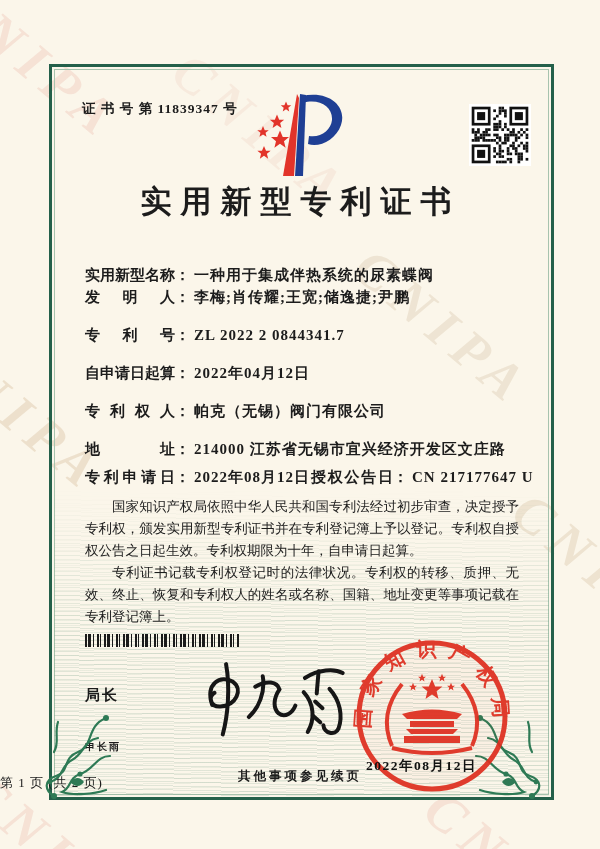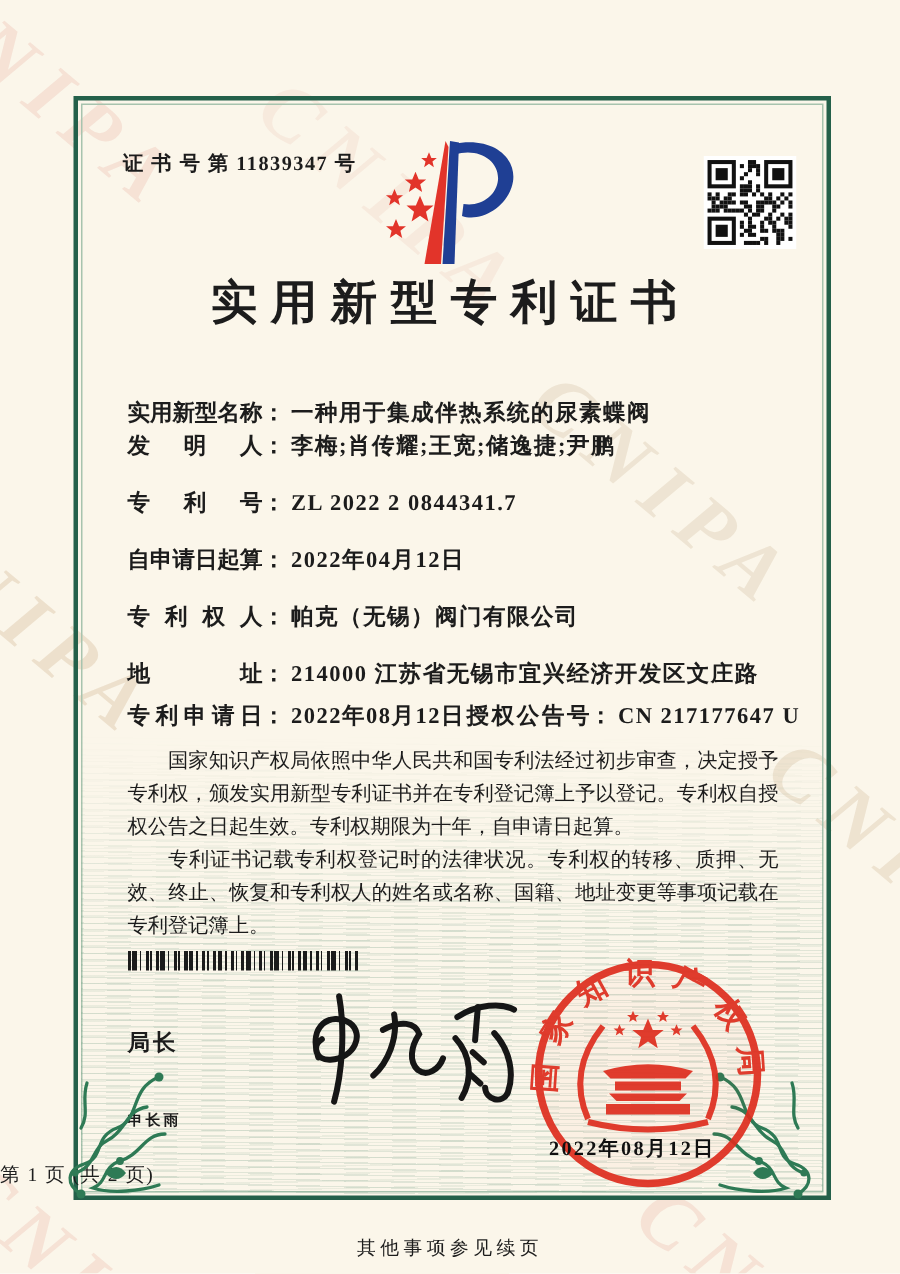--- a/index.html
+++ b/index.html
@@ -50,21 +50,21 @@
       #1b1b1b 8px 9px, transparent 9px 12px,
       #1b1b1b 12px 14px, transparent 14px 15px,
       #1b1b1b 15px 16px, transparent 16px 19px);
   }
   .director-title{ left:85px; top:686px; font-size:15px; font-weight:bold; letter-spacing:2px; }
   .director-name{ left:85px; top:712px; font-size:10px; font-weight:bold; letter-spacing:2px;margin-top:28px; }
   .signature{ left:188px; top:650px; z-index:2; }
   .seal{ left:352px; top:636px; z-index:3; }
   .seal-date{ left:366px; top:757px; font-size:13.5px; font-weight:bold; letter-spacing:1.5px; z-index:4; color:#111; }
   .page-no{ left:0; right:0; top:774px; text-align:left; font-size:13px; letter-spacing:1px; }
-  .cont-note{ left:0; right:0; top:824px; text-align:center; font-size:12.5px; font-weight:normal; letter-spacing:3px; }
+  .cont-note{ left:0; right:0; top:768px; text-align:center; font-size:12.5px; font-weight:bold; letter-spacing:3px; }
 </style>
 </head>
 <body>
 
 <div class="page">
 
   <span class="wm pink" style="left:-28px; top:-30px;">CNIPA</span>
   <span class="wm pink" style="left:200px; top:40px; color:rgba(226,156,140,0.13);">CNIPA</span>
   <span class="wm" style="left:382px; top:236px; color:rgba(190,160,120,0.20);">CNIPA</span>
   <span class="wm" style="left:-44px; top:322px;">CNIPA</span>
@@ -288,21 +288,21 @@
   </div>
   <div class="abs field-row" style="top:440px;">
     <span class="flabel">地址</span><span class="fcolon">：</span><span class="fval">214000 江苏省无锡市宜兴经济开发区文庄路</span>
   </div>
 
   <div class="abs field-row" style="top:468px; height:20px;">
     <span class="grant-pair" style="left:0;">
       <span class="flabel">专利申请日</span><span class="fcolon">：</span><span class="fval">2022年08月12日</span>
     </span>
     <span class="grant-pair" style="left:226px;">
-      <span class="flabel" style="width:82px;">授权公告号</span><span class="fcolon">：</span><span class="fval">CN 217177647 U</span>
+      <span class="flabel" style="width:82px;">授权公告日</span><span class="fcolon">：</span><span class="fval">CN 217177647 U</span>
     </span>
   </div>
 
   <div class="abs paras">
     <p>国家知识产权局依照中华人民共和国专利法经过初步审查，决定授予专利权，颁发实用新型专利证书并在专利登记簿上予以登记。专利权自授权公告之日起生效。专利权期限为十年，自申请日起算。</p>
     <p>专利证书记载专利权登记时的法律状况。专利权的转移、质押、无效、终止、恢复和专利权人的姓名或名称、国籍、地址变更等事项记载在专利登记簿上。</p>
   </div>
 
   <div class="abs barcode"></div>
 

